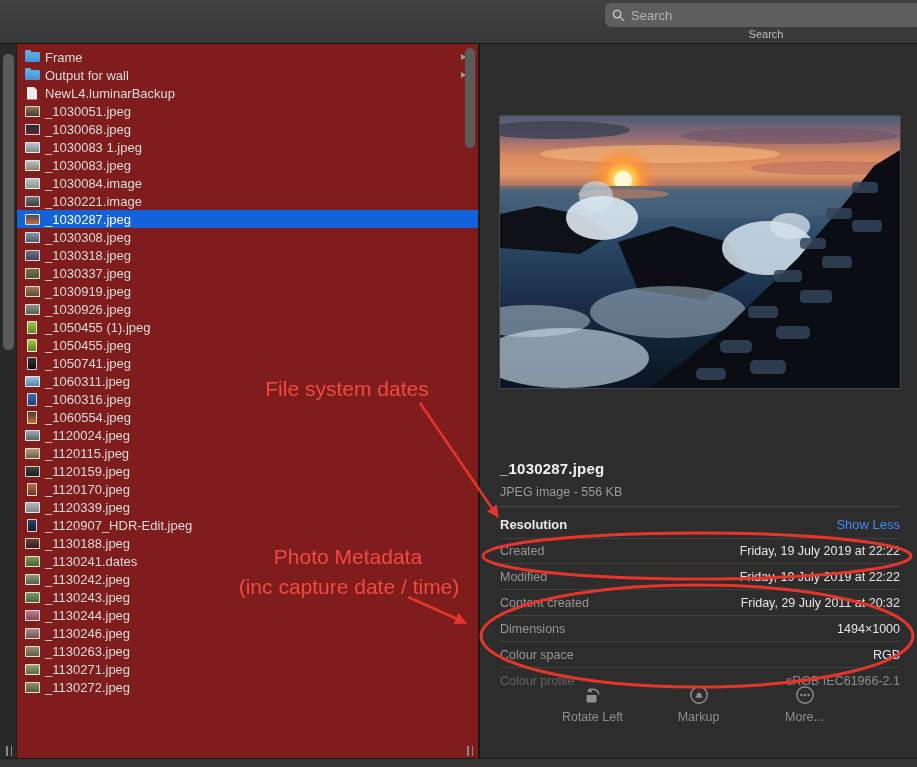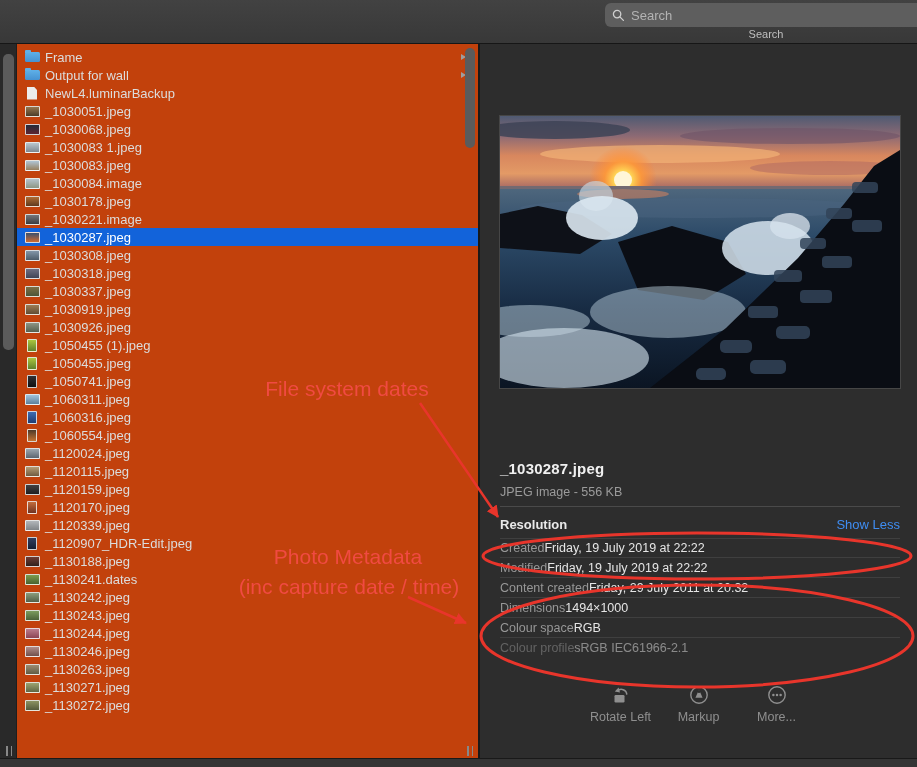--- a/index.html
+++ b/index.html
@@ -18,21 +18,21 @@
   .search-ph { color:#b3b3b3; font-size:13px; }
   .toolbar-label { position:absolute; top:28px; left:766px; transform:translateX(-50%);
     font-size:11px; color:#bfbfbf; }
   
   .content { position:absolute; top:44px; left:0; width:917px; height:714px; overflow:hidden; }
   .edge-col { position:absolute; left:0; top:0; width:17px; height:100%;
     background:#292929; border-right:1px solid #1e1e1e; box-sizing:border-box; }
   .thumb { position:absolute; background:#5b5b5b; border-radius:5px; }
   .edge-thumb { left:3px; top:10px; width:11px; height:296px; }
   .list-col { position:absolute; left:17px; top:0; width:461px; height:100%;
-    background:#c2410c; border-right:2px solid #191919; box-sizing:content-box;text-align:right; }
+    background:#7f1d1d; border-right:2px solid #191919; box-sizing:content-box;text-align:right; }
   .rows { position:absolute; top:4px; left:0; right:0; }
   .row { height:18px; display:flex; align-items:center; padding-left:6px;
     position:relative; color:#dcdcdc; font-size:13px; white-space:nowrap; }
   .row.sel { background:var(--sel-blue,#1263da); color:#fff; }
   .ficon { width:18px; height:14px; margin-right:4px; flex:none;
     display:flex; align-items:center; justify-content:center; }
   .ficon i { display:block; }
   .ficon i.img { border:1px solid rgba(255,255,255,.78); box-sizing:border-box; border-radius:1px; }
   .ficon i.l { width:15px; height:11px; }
   .ficon i.p { width:10px; height:13px; }
@@ -57,26 +57,26 @@
   .preview-img svg { display:block; width:100%; height:100%; }
   .pv-title { position:absolute; left:20px; top:416px; font-size:15px; font-weight:bold;
     color:#f0f0f0; letter-spacing:.2px; }
   .pv-sub { position:absolute; left:20px; top:441px; font-size:12.5px; color:#9b9b9b; }
   .pv-div { position:absolute; left:20px; right:17px; top:462px; height:1px; background:rgba(255,255,255,.14); }
   .info-head { position:absolute; left:20px; right:17px; top:470px; height:20px;
     display:flex; justify-content:space-between; align-items:center; }
   .info-title { font-size:13px; font-weight:bold; color:#e9e9e9; }
   .show-less { font-size:13px; color:var(--link-blue,#3f8df2); cursor:default; }
   .meta { position:absolute; left:20px; right:17px; top:494px; }
-  .mrow { height:20px; display:flex; justify-content:flex-start; align-items:center;
+  .mrow { height:26px; display:flex; justify-content:space-between; align-items:center;
     border-bottom:1px solid rgba(255,255,255,.09); font-size:12.5px; box-sizing:border-box; }
   .mrow:first-child { border-top:1px solid rgba(255,255,255,.09); }
   .mrow.faded { opacity:.5; border-bottom:none; }
   .mlabel { color:#979797; } .mvalue { color:#e5e5e5; }
-  .actions { position:absolute; left:0; right:0; top:640px; display:flex; justify-content:center; }
+  .actions { position:absolute; left:0; right:0; top:640px; display:flex; justify-content:center;gap:28px; }
   .action { width:78px; display:flex; flex-direction:column; align-items:center;
     color:#8f8f8f; font-size:12.5px; gap:4px; }
   .action .aicon { width:22px; height:22px; }
   .action .aicon svg { width:22px; height:22px; display:block; }
   
   .bottom-bar { position:absolute; left:0; bottom:0; width:100%; height:9px;
     background:#353535; border-top:1px solid #191919; box-sizing:border-box; }
   
   .annot { position:absolute; left:0; top:0; width:917px; height:767px; pointer-events:none; }
   .annot text { font-family:"Liberation Sans", sans-serif; font-size:21px;
@@ -155,27 +155,20 @@
               <i class="img l" style="background: linear-gradient(rgb(175, 197, 213), rgb(151, 128, 94));"></i>
             </span>
     <span class="fname">_1030083.jpeg</span>
 
   </div>
           <div class="row">
     <span class="ficon">
               <i class="img l" style="background: linear-gradient(rgb(181, 195, 205), rgb(140, 150, 132));"></i>
             </span>
     <span class="fname">_1030084.image</span>
-
-  </div>
-          <div class="row">
-    <span class="ficon">
-              <i class="img l" style="background: linear-gradient(rgb(176, 108, 52), rgb(94, 58, 30));"></i>
-            </span>
-    <span class="fname">_1030178.jpeg</span>
 
   </div>
           <div class="row">
     <span class="ficon">
               <i class="img l" style="background: linear-gradient(rgb(116, 118, 122), rgb(58, 60, 64));"></i>
             </span>
     <span class="fname">_1030221.image</span>
 
   </div>
           <div class="row sel">

